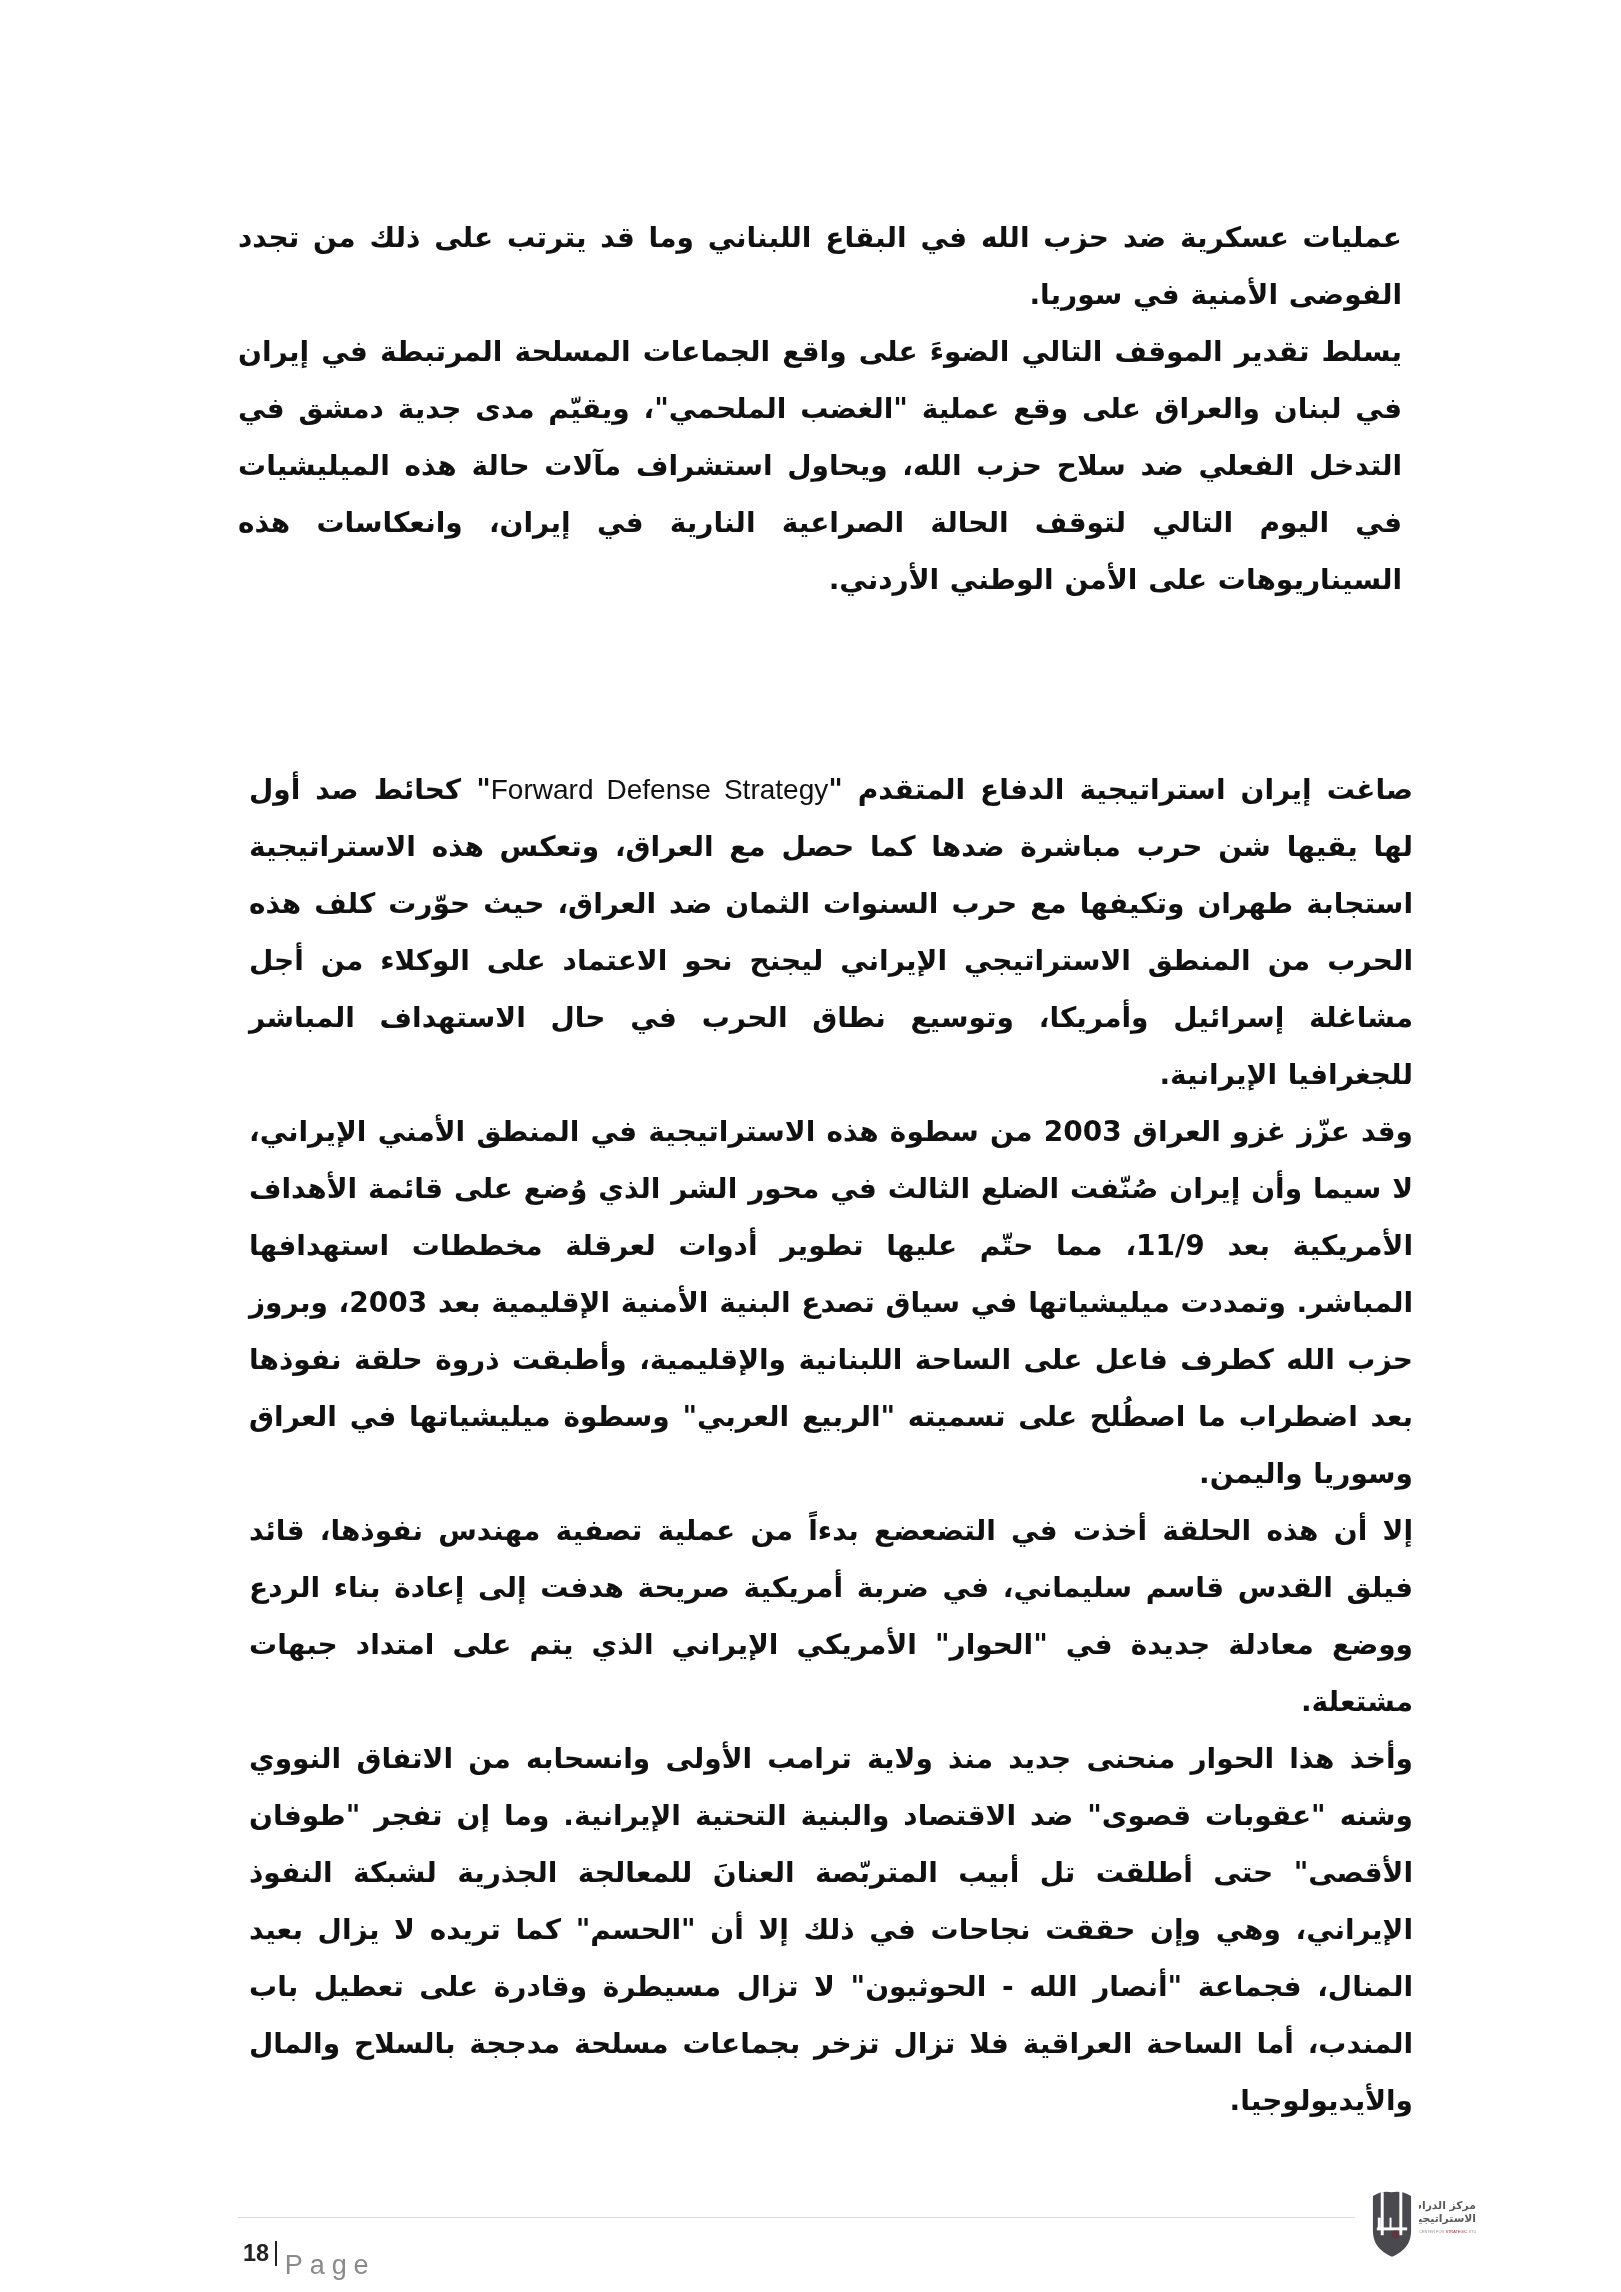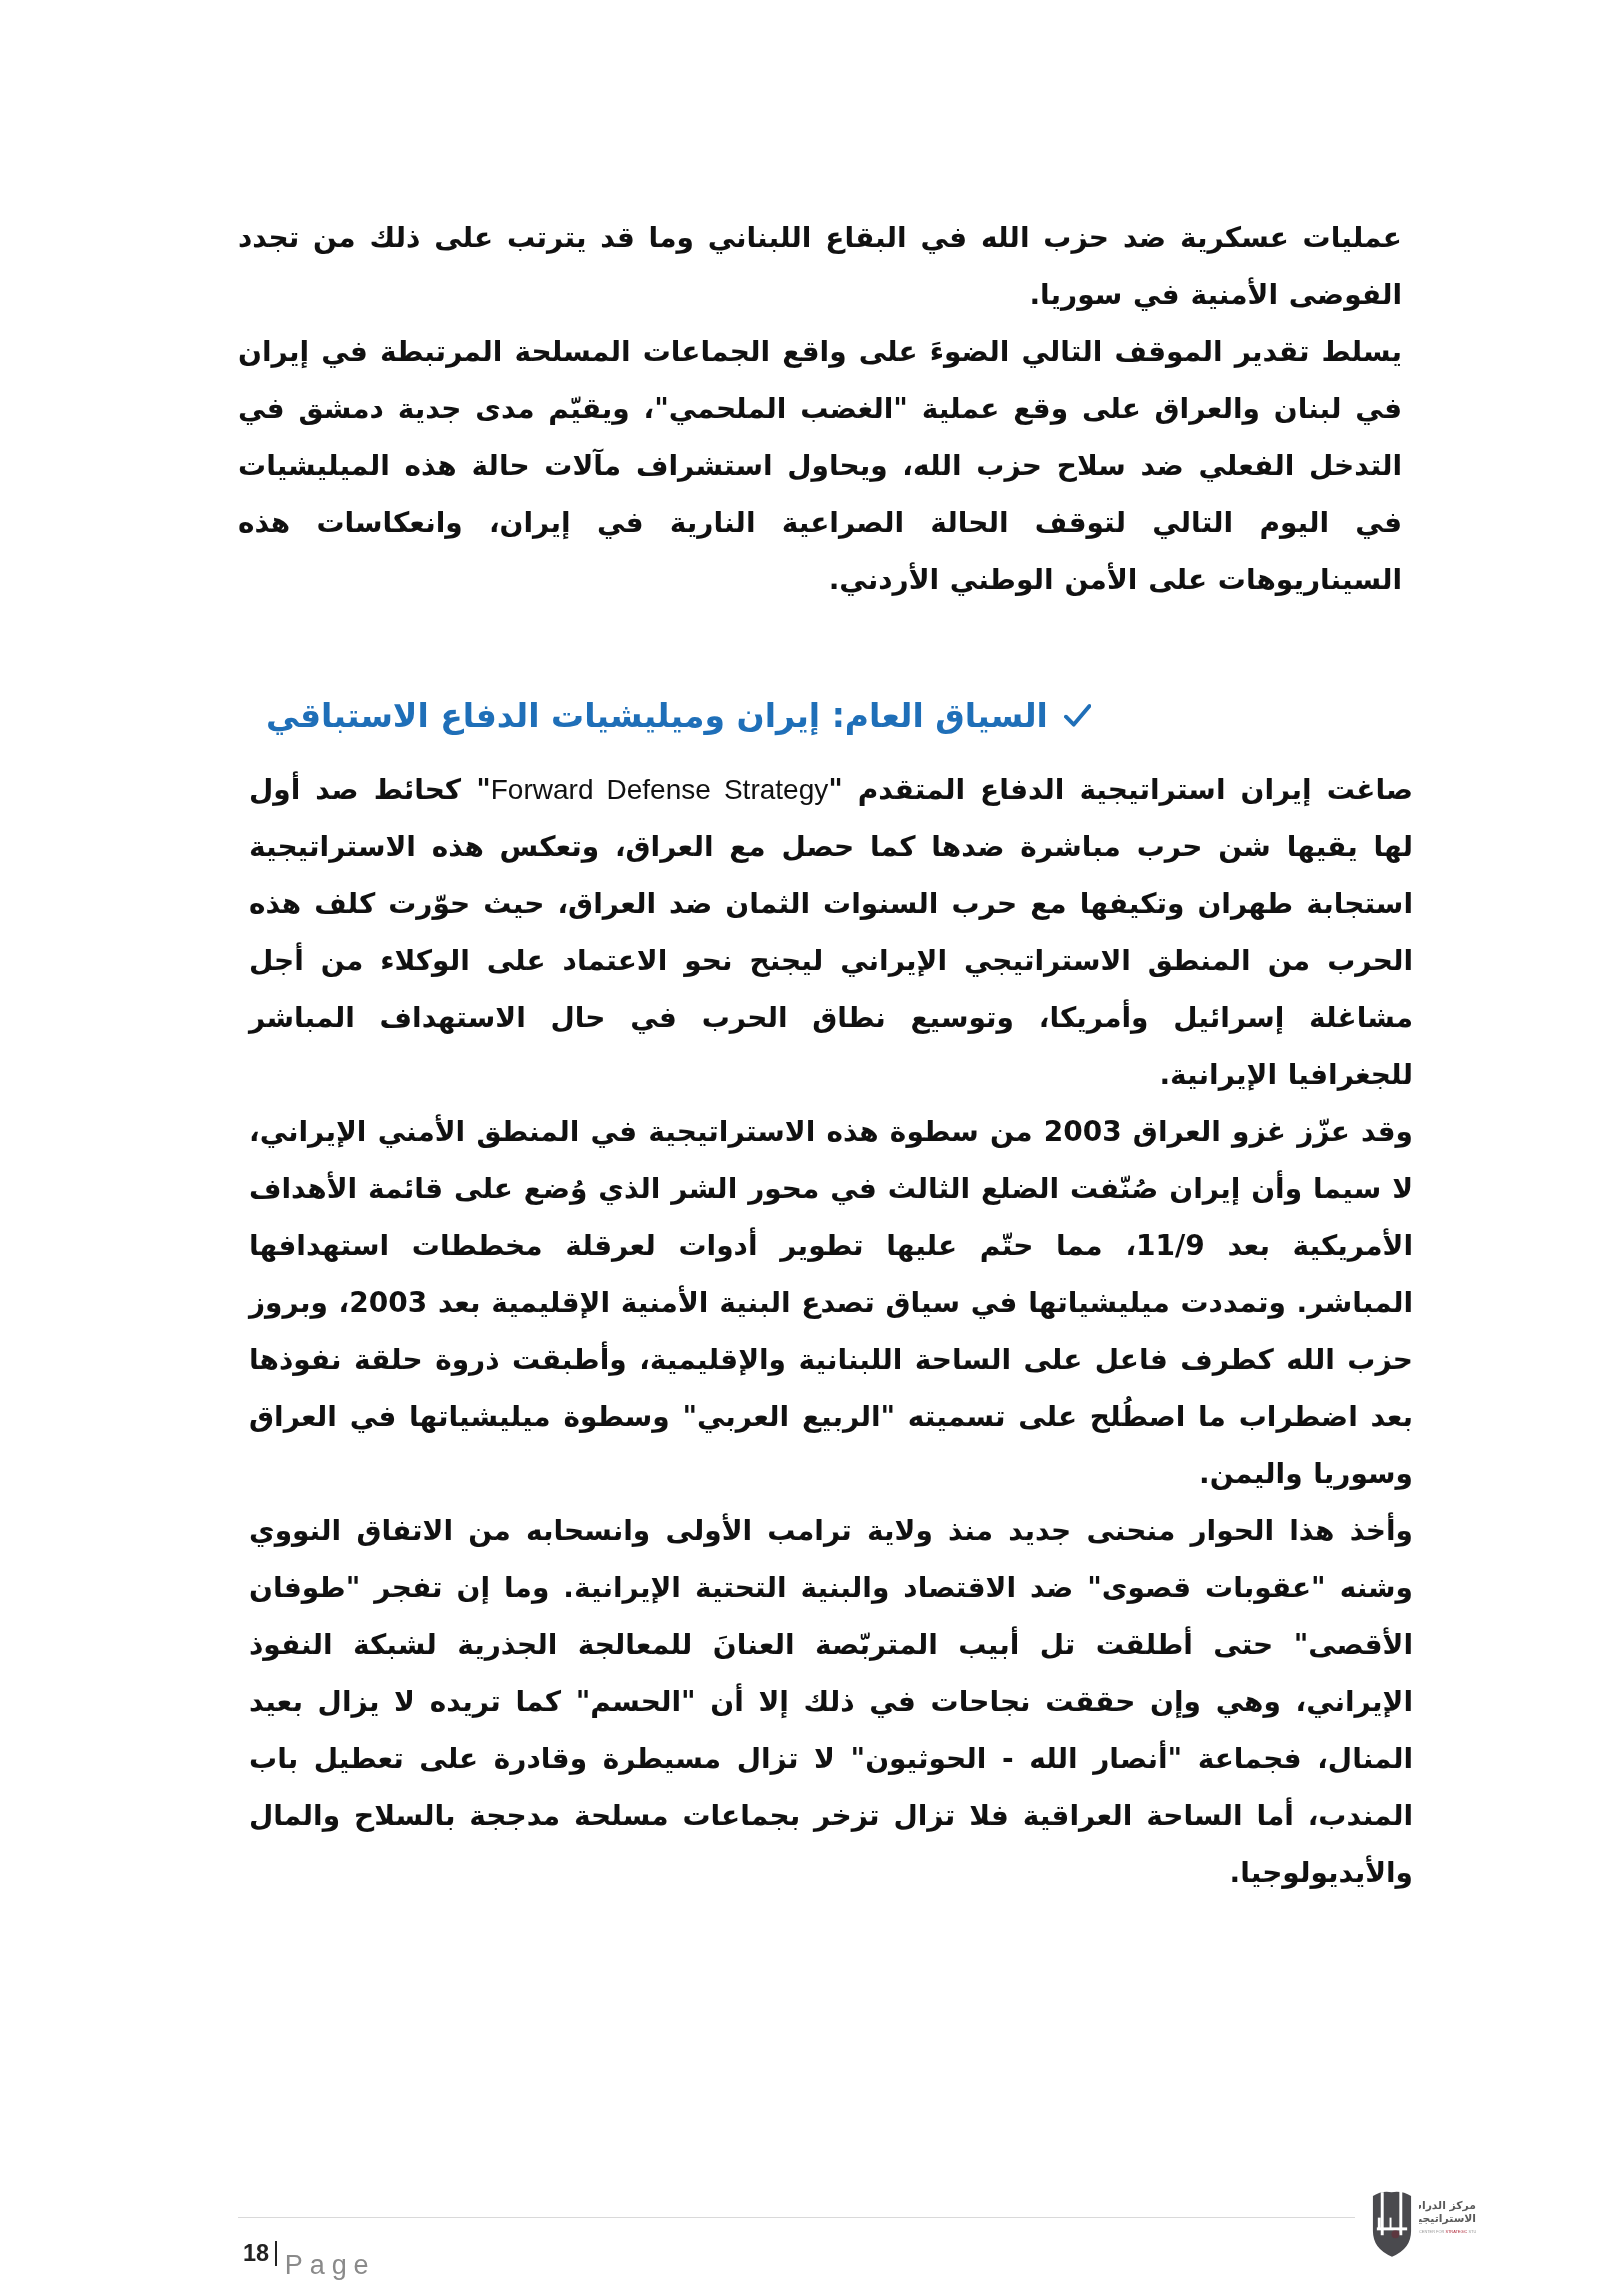--- a/index.html
+++ b/index.html
@@ -152,32 +152,25 @@
 </head>
 <body>
 
 <div class="page">
 
   <div class="content" id="intro">
     <p class="para">عمليات عسكرية ضد حزب الله في البقاع اللبناني وما قد يترتب على ذلك من تجدد الفوضى الأمنية في سوريا.</p>
     <p class="para">يسلط تقدير الموقف التالي الضوءَ على واقع الجماعات المسلحة المرتبطة في إيران في لبنان والعراق على وقع عملية "الغضب الملحمي"، ويقيّم مدى جدية دمشق في التدخل الفعلي ضد سلاح حزب الله، ويحاول استشراف مآلات حالة هذه الميليشيات في اليوم التالي لتوقف الحالة الصراعية النارية في إيران، وانعكاسات هذه السيناريوهات على الأمن الوطني الأردني.</p>
   </div>
 
-  <div class="heading">
-    <span class="check">
-      <svg width="27.4" height="25.5" viewBox="0 0 28 26">
-        <path d="M2 14 L10 22 L26 3" fill="none" stroke="#1f6fb8" stroke-width="4" stroke-linecap="round" stroke-linejoin="round"></path>
-      </svg>
-    </span>
-    <span class="title">السياق العام: إيران وميليشيات الدفاع الاستباقي</span>
-  </div>
 
   <div class="content" id="body">
     <p class="para"><span>صاغت إيران استراتيجية الدفاع المتقدم "</span><span class="latin" dir="ltr">Forward Defense Strategy</span><span>" كحائط صد أول لها يقيها شن حرب مباشرة ضدها كما حصل مع العراق، وتعكس هذه الاستراتيجية استجابة طهران وتكيفها مع حرب السنوات الثمان ضد العراق، حيث حوّرت كلف هذه الحرب من المنطق الاستراتيجي الإيراني ليجنح نحو الاعتماد على الوكلاء من أجل مشاغلة إسرائيل وأمريكا، وتوسيع نطاق الحرب في حال الاستهداف المباشر للجغرافيا الإيرانية.</span></p>
     <p class="para">وقد عزّز غزو العراق 2003 من سطوة هذه الاستراتيجية في المنطق الأمني الإيراني، لا سيما وأن إيران صُنّفت الضلع الثالث في محور الشر الذي وُضع على قائمة الأهداف الأمريكية بعد 11/9، مما حتّم عليها تطوير أدوات لعرقلة مخططات استهدافها المباشر. وتمددت ميليشياتها في سياق تصدع البنية الأمنية الإقليمية بعد 2003، وبروز حزب الله كطرف فاعل على الساحة اللبنانية والإقليمية، وأطبقت ذروة حلقة نفوذها بعد اضطراب ما اصطُلح على تسميته "الربيع العربي" وسطوة ميليشياتها في العراق وسوريا واليمن.</p>
+    <p class="para">إلا أن هذه الحلقة أخذت في التضعضع بدءاً من عملية تصفية مهندس نفوذها، قائد فيلق القدس قاسم سليماني، في ضربة أمريكية صريحة هدفت إلى إعادة بناء الردع ووضع معادلة جديدة في "الحوار" الأمريكي الإيراني الذي يتم على امتداد جبهات مشتعلة.</p>
     <p class="para">وأخذ هذا الحوار منحنى جديد منذ ولاية ترامب الأولى وانسحابه من الاتفاق النووي وشنه "عقوبات قصوى" ضد الاقتصاد والبنية التحتية الإيرانية. وما إن تفجر "طوفان الأقصى" حتى أطلقت تل أبيب المتربّصة العنانَ للمعالجة الجذرية لشبكة النفوذ الإيراني، وهي وإن حققت نجاحات في ذلك إلا أن "الحسم" كما تريده لا يزال بعيد المنال، فجماعة "أنصار الله - الحوثيون" لا تزال مسيطرة وقادرة على تعطيل باب المندب، أما الساحة العراقية فلا تزال تزخر بجماعات مسلحة مدججة بالسلاح والمال والأيديولوجيا.</p>
   </div>
 
   <div class="footer-rule"></div>
 
   <div class="page-num">
     <span class="num">18</span>
     <span class="sep"></span>
     <span class="lbl">Page</span>
   </div>

